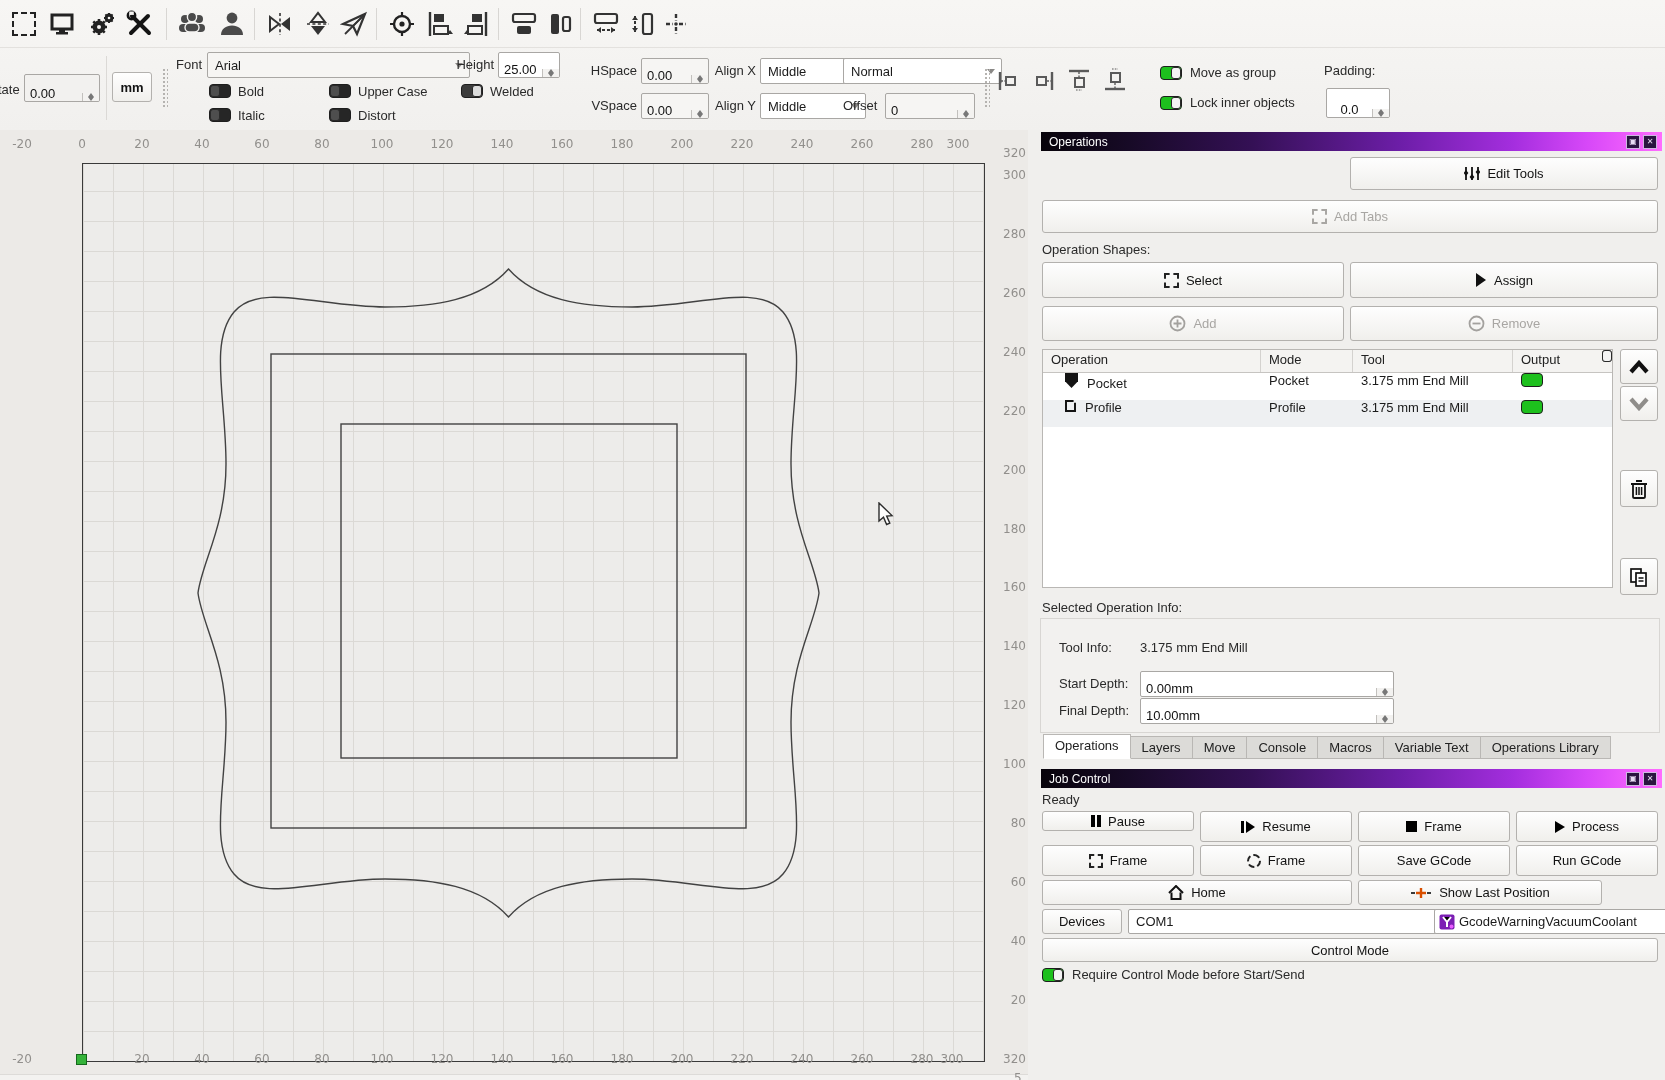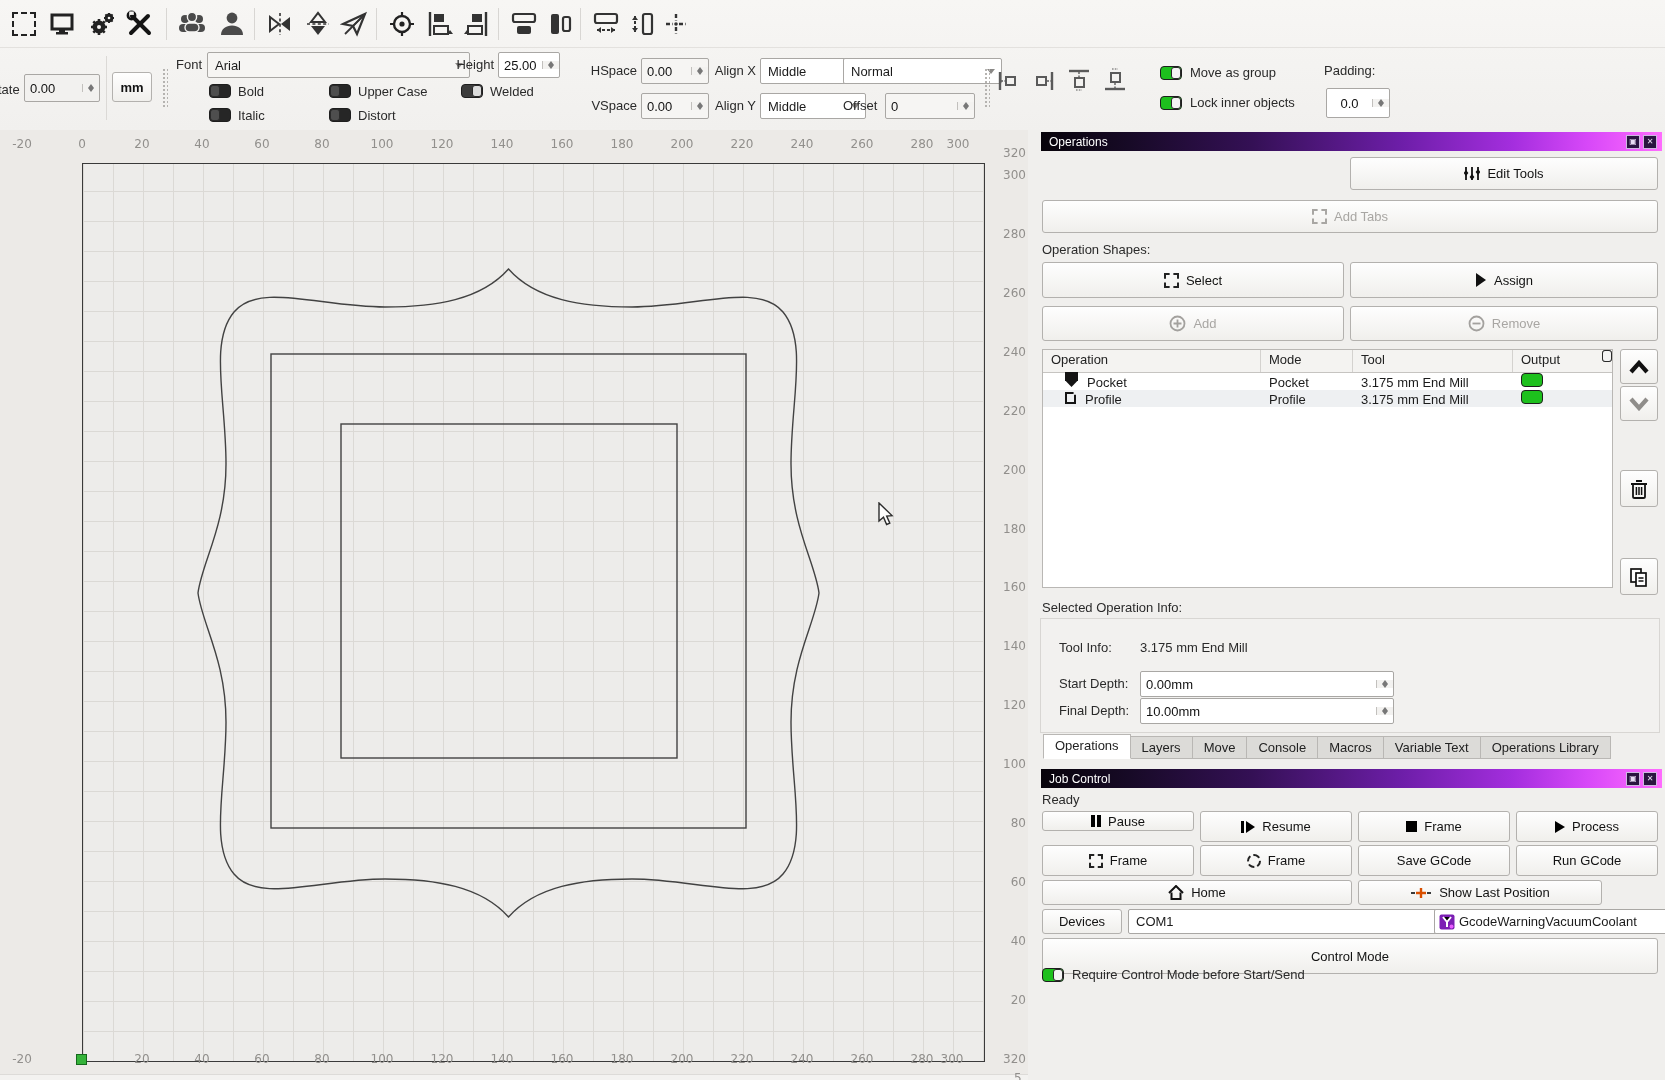--- a/index.html
+++ b/index.html
@@ -11,21 +11,21 @@
   #toolbar{position:absolute;left:0;top:0;width:1665px;height:130px;
            background:linear-gradient(#f7f6f4,#f1f0ee);border-bottom:1px solid #d2d0cd;}
   .tbrow1{position:absolute;left:0;top:0;width:100%;height:47px;border-bottom:1px solid #e3e1de;}
   .tbtn{position:absolute;top:5px;width:36px;height:38px;display:flex;align-items:center;justify-content:center;border-radius:3px;}
   .tsep{position:absolute;top:8px;width:1px;height:32px;background:#d8d6d3;}
   .vsep2{position:absolute;width:1px;background:#dbd9d6;}
   .dots{position:absolute;width:6px;background-image:radial-gradient(#b5b3b0 1px,transparent 1.2px);background-size:4px 4px;}
   .lab{position:absolute;color:#2a2a2a;white-space:nowrap;}
   .labr{text-align:right;}
   
-  .spin{position:absolute;display:flex;align-items:center;background:#fff;border:1px solid #a9a7a4;border-radius:2px;overflow:hidden;}
+  .spin{position:absolute;display:flex;align-items:flex-end;background:#fff;border:1px solid #a9a7a4;border-radius:2px;overflow:hidden;}
   .spin input{border:none;outline:none;flex:1;min-width:0;padding:0 5px;font:inherit;font-size:13px;background:transparent;color:#111;}
   .spbtns{width:16px;border-left:1px solid #c2c0bd;display:flex;flex-direction:column;background:#f3f2f0;}
   .spbtns i{flex:1;display:flex;align-items:center;justify-content:center;}
   .aru{width:0;height:0;border-left:3.5px solid transparent;border-right:3.5px solid transparent;border-bottom:4.5px solid #777;}
   .ard{width:0;height:0;border-left:3.5px solid transparent;border-right:3.5px solid transparent;border-top:4.5px solid #777;}
   .combo{position:absolute;background:#fff;border:1px solid #a9a7a4;border-radius:2px;display:flex;align-items:center;padding:0 20px 0 7px;white-space:nowrap;overflow:hidden;}
   .caret{position:absolute;right:6px;top:50%;margin-top:-2px;width:0;height:0;border-left:4.5px solid transparent;border-right:4.5px solid transparent;border-top:5px solid #8a8886;}
   
   .tgg{position:absolute;width:22px;height:14px;border-radius:4px;border:1px solid #1e1e1e;box-sizing:border-box;}
   .tgg::after{content:"";position:absolute;top:0;width:10px;height:12px;border-radius:3px;box-sizing:border-box;border:1px solid #2a2a2a;}
@@ -49,21 +49,21 @@
   .ticons{position:absolute;right:5px;top:3px;display:flex;gap:3px;}
   .ti{width:12px;height:12px;border:1px solid #cdb8e0;background:#2a1540;display:flex;align-items:center;justify-content:center;color:#e9ddf4;font-size:8px;line-height:8px;}
   .btn{position:absolute;background:linear-gradient(#fefefe,#f0efec);border:1px solid #b3b1ae;border-radius:3px;
        display:flex;align-items:center;justify-content:center;gap:7px;font-size:13px;color:#121212;box-sizing:border-box;}
   .btn.dis{color:#a8a6a3;}
   .gbox{position:absolute;background:#f2f1ef;border:1px solid #d8d6d3;}
   
   #optable{position:absolute;left:14px;top:219px;width:571px;height:239px;background:#fff;border:1px solid #b9b7b4;box-sizing:border-box;}
   .thead{display:flex;height:22px;background:#f4f3f1;border-bottom:1px solid #c6c4c1;font-size:13px;color:#222;}
   .th{padding:2px 0 0 8px;border-right:1px solid #d4d2cf;box-sizing:border-box;}
-  .trow{display:flex;height:17px;align-items:flex-end;font-size:13px;}
+  .trow{display:flex;height:27px;align-items:flex-start;font-size:13px;}
   .trow:nth-child(even){background:#eef0f2;}
   .tcell{box-sizing:border-box;padding-left:8px;white-space:nowrap;overflow:hidden;}
   .ticon-pocket{display:inline-block;width:13px;height:15px;margin:0 9px 0 22px;background:#141414;
                 clip-path:polygon(0 0,100% 0,100% 55%,50% 100%,0 55%);}
   .ticon-profile{display:inline-block;width:11px;height:12px;margin:0 9px 0 22px;border:2.5px solid #141414;
                  box-sizing:border-box;clip-path:polygon(0 0,78% 0,78% 22%,100% 22%,100% 100%,0 100%);}
   .tgg.small{position:static;display:inline-block;}
   
   #tabs{position:absolute;left:15px;top:604px;display:flex;align-items:flex-end;height:25px;}
   .tab{height:23px;padding:3px 11px 0 11px;background:#dcdbd8;border:1px solid #b9b7b4;border-left-width:0;
@@ -643,18 +643,18 @@
   </div>
   <div class="combo" style="left:406px;top:779px;width:224px;height:23px;padding-left:4px">
     <svg width="16" height="16" viewBox="0 0 16 16" style="margin-right:4px;flex:none">
         <rect x="0.5" y="0.5" width="15" height="15" rx="2" fill="#7c1fb4"></rect>
         <path d="M4 3l4 5 4-5M8 8v5" stroke="#fff" stroke-width="2"></path>
         <circle cx="12.5" cy="12.5" r="2" fill="#e85aff"></circle>
       </svg>
     <span style="overflow:hidden;text-overflow:ellipsis">GcodeWarningVacuumCoolant</span>
   </div>
 
-  <div class="btn" style="left:14px;top:808px;width:616px;height:36px">
+  <div class="btn" style="left:14px;top:808px;width:616px;height:24px">
     <span>Control Mode</span>
   </div>
   <span class="tgg on" style="left:14px;top:838px"></span>
   <span class="lab" style="left:44px;top:837px">Require Control Mode before Start/Send</span>
 </div>
 
 </body></html>

